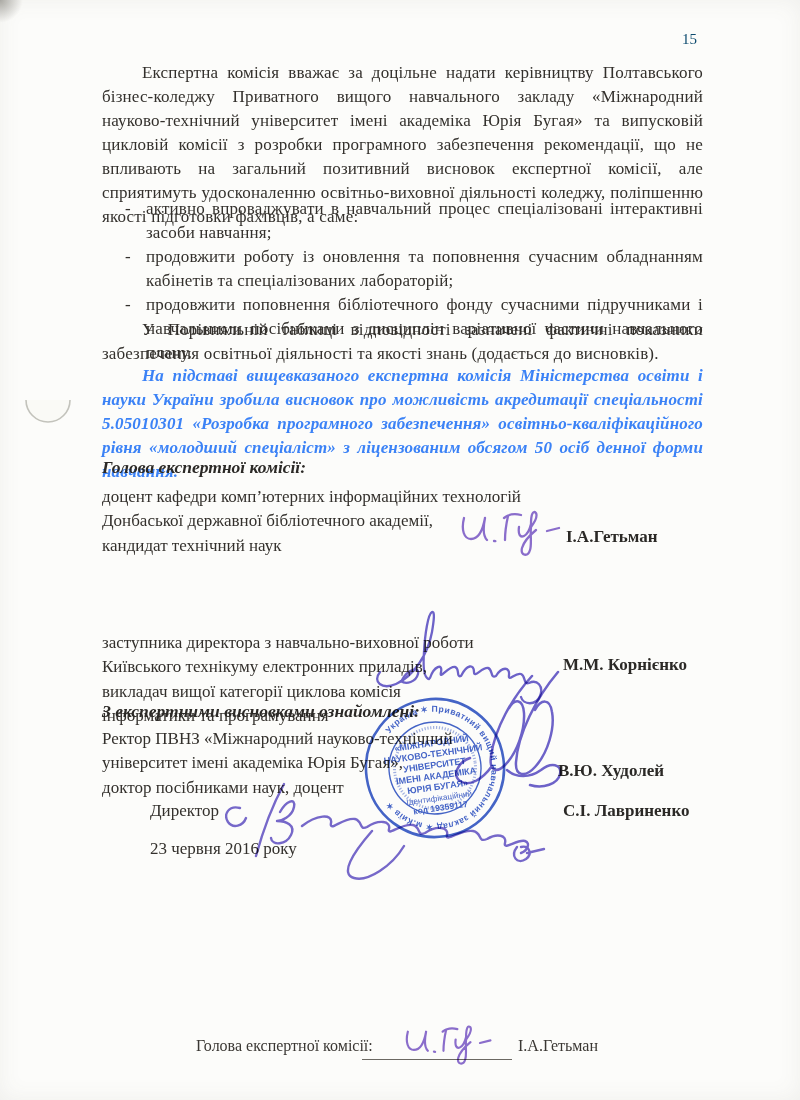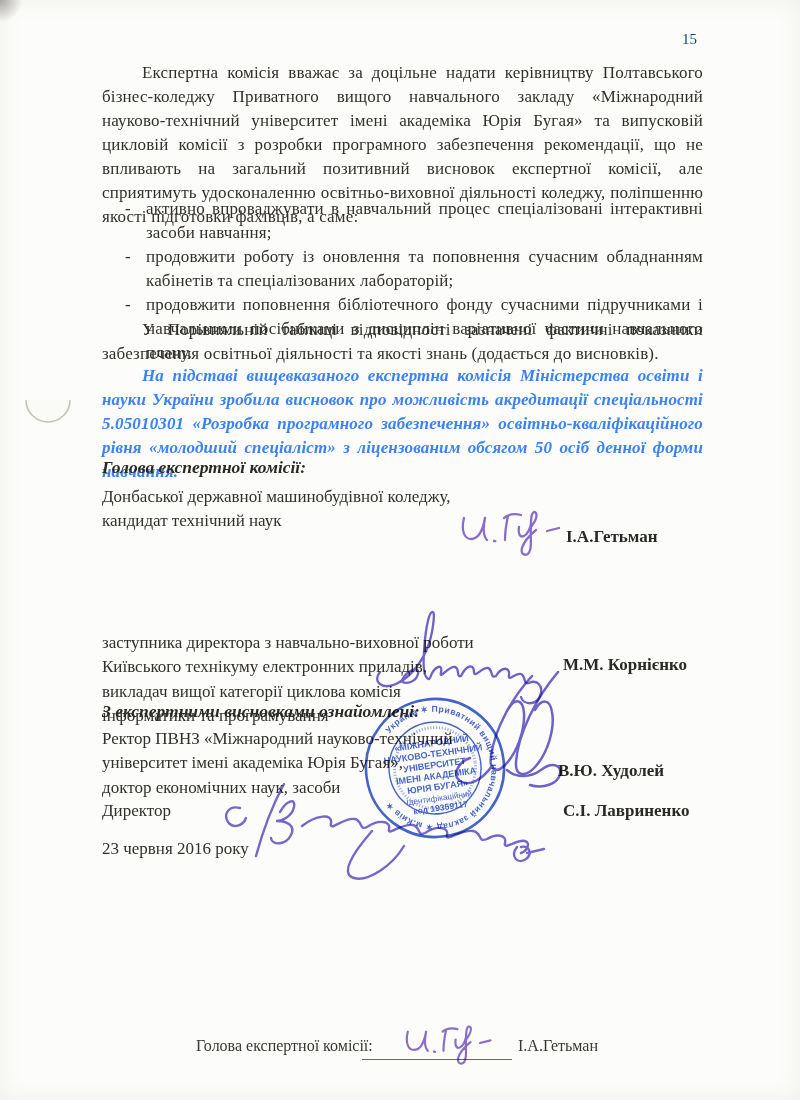--- a/index.html
+++ b/index.html
@@ -20,21 +20,21 @@
     text-align:justify;text-align-last:left;
     letter-spacing:.15px;
   }
   .indent{text-indent:40px;}
   .bolditalic{font-weight:bold;font-style:italic;color:#3b82f6;}
   .list-item{position:relative;padding-left:44px;}
   .list-item .marker{position:absolute;left:23px;top:0;}
   .heading{font-size:17.5px;font-weight:bold;font-style:italic;color:#2b2926;}
   .plain-lines{font-size:17px;line-height:24.3px;}
   .sig-name{font-size:17px;font-weight:bold;color:#2b2926;white-space:nowrap;}
-  .plain{font-size:17px;}
+  .plain{font-size:17px;margin-left:48px;}
   .footer-row{font-size:16px;color:#3a3733;}
   .underline-slot{border-bottom:1px solid #6b6862;height:0;}
   svg.ink{mix-blend-mode:multiply;opacity:.92;}
   svg.stamp{mix-blend-mode:multiply;opacity:.88;transform:rotate(-8deg);}
   .hole{mix-blend-mode:multiply;}
   .corner-smudge{
     width:26px;height:26px;left:0;top:0;
     background:radial-gradient(circle at 0 0, rgba(110,108,100,.55), rgba(110,108,100,0) 62%);
   }
 </style>
@@ -66,21 +66,22 @@
       <span>продовжити поповнення бібліотечного фонду сучасними підручниками і навчальними посібниками з дисциплін варіативної частини навчального плану.</span>
     </div>
   </div>
 
   <div class="abs body-text indent" style="left:102px;top:318px">У Порівняльній таблиці відповідності зазначені фактичні показники забезпечення освітньої діяльності та якості знань (додається до висновків).</div>
 
   <div class="abs body-text indent bolditalic" style="left:102px;top:364px">На підставі вищевказаного експертна комісія Міністерства освіти і науки України зробила висновок про можливість акредитації спеціальності 5.05010301 «Розробка програмного забезпечення» освітньо-кваліфікаційного рівня «молодший спеціаліст» з ліцензованим обсягом 50 осіб денної форми навчання.</div>
 
   <div class="abs heading" style="left:102px;top:457px">Голова експертної комісії:</div>
   <div class="abs plain-lines" style="left:102px;top:485px;width:480px">
-    <div>Донбаської державної машинобудівної коледжу,</div>
+    <div>доцент кафедри комп’ютерних інформаційних технологій</div>
+    <div>Донбаської державної бібліотечного академії,</div>
     <div>кандидат технічний наук</div>
   </div>
   <div class="abs sig-name" style="left:566px;top:527px">І.А.Гетьман</div>
 
   <svg class="abs ink" style="left:455px;top:500px" width="115" height="62" viewBox="0 0 115 62">
     <g fill="none" stroke="#8262cb" stroke-width="2.3" stroke-linecap="round" stroke-linejoin="round">
       <path d="M9,18 C6,30 9,39 16,39 C24,39 28,29 30,18 C28,28 28,36 32,40"></path>
       <path d="M39,41 l1.4,.2"></path>
       <path d="M49,18 C55,13 62,14 66,15"></path>
       <path d="M53,16 C51,25 50,34 50,40"></path>
@@ -102,21 +103,21 @@
       <path d="M12,66 C4,76 14,84 28,78 C46,70 60,48 64,26 C66,14 67,5 64,6 C60,8 57,28 56,46 C55,60 56,72 61,73"></path>
       <path d="M34,74 C40,63 52,60 50,68 C48,76 38,79 33,75"></path>
       <path d="M62,72 C66,60 75,57 73,66 C71,75 80,60 87,61 C92,62 88,72 93,70 C99,58 106,58 106,66 C106,73 114,61 120,62 C125,63 122,73 128,70 C134,60 142,61 141,69 C140,77 147,66 153,68 C158,70 155,79 161,77 C169,73 176,80 172,90 C168,100 155,99 153,91"></path>
     </g>
   </svg>
 
   <div class="abs heading" style="left:102px;top:701px">З експертними висновками ознайомлені:</div>
   <div class="abs plain-lines" style="left:102px;top:727px;width:420px">
     <div>Ректор ПВНЗ «Міжнародний науково-технічний</div>
     <div>університет  імені академіка Юрія Бугая»,</div>
-    <div>доктор економічних наук, засоби</div>
+    <div>доктор посібниками наук, доцент</div>
   </div>
   <div class="abs sig-name" style="left:558px;top:761px">В.Ю. Худолей</div>
 
   <div class="abs plain" style="left:102px;top:801px">Директор</div>
   <div class="abs sig-name" style="left:563px;top:801px">С.І. Лавриненко</div>
 
   <div class="abs plain" style="left:102px;top:839px">23 червня 2016 року</div>
 
   <svg class="stamp abs" style="left:350px;top:683px" width="170" height="170" viewBox="0 0 170 170">
     <g fill="none" stroke="#2b4fc3">

